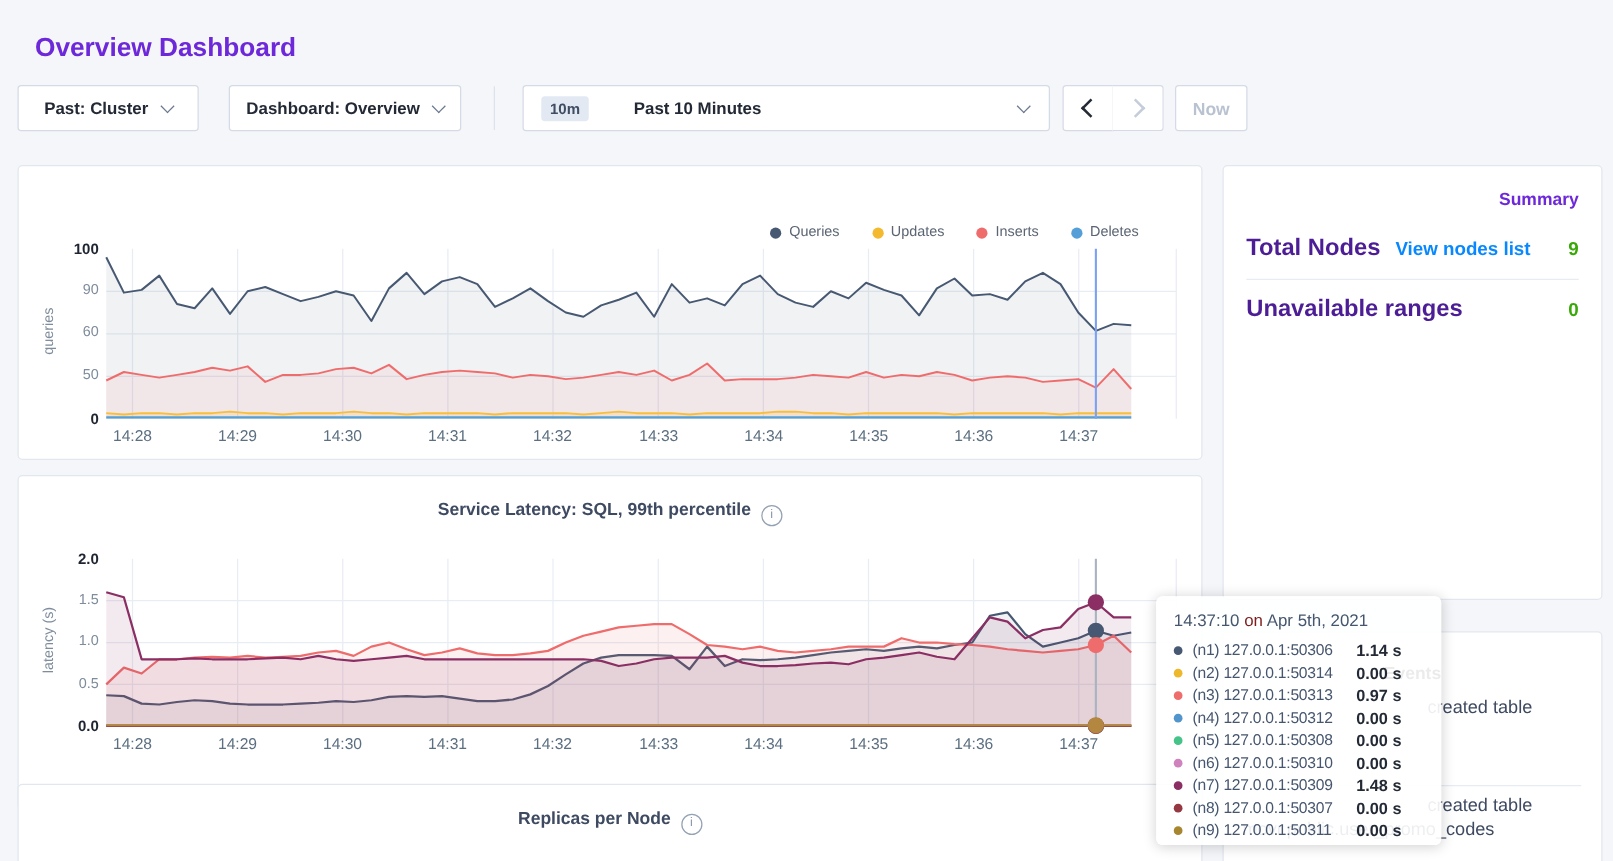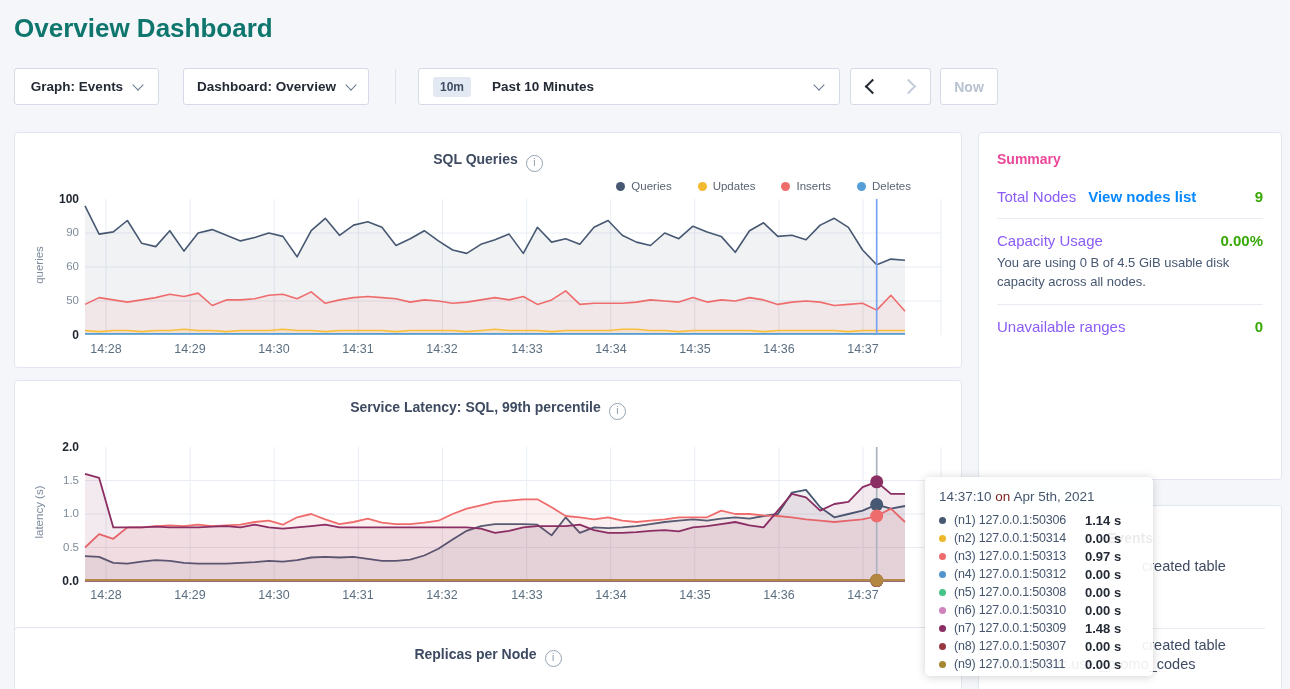--- a/index.html
+++ b/index.html
@@ -1,32 +1,32 @@
 <!DOCTYPE html>
 <html><head>
 <meta charset="utf-8">
 <style>
   html,body{margin:0;padding:0}
   body{width:1290px;height:689px;background:#f4f6f9;font-family:"Liberation Sans",sans-serif;
        position:relative;overflow:hidden;color:#242a35}
 
-  #page-title{position:absolute;left:14px;top:13px;font-size:26px;font-weight:600;color:#0f766e;margin:0}
+  #page-title{position:absolute;left:14px;top:13px;font-size:21px;font-weight:600;color:#6d28d9;margin:14px}
 
   .btn{position:absolute;top:68px;height:37px;background:#fff;border:1px solid #d5dbe6;border-radius:3px;
        display:flex;align-items:center;justify-content:center;font-size:13.5px;font-weight:700;color:#242a35;
        box-sizing:border-box;cursor:pointer}
   #graph-btn{left:14px;width:145px}
   #dash-btn{left:183px;width:186px}
   .chev{display:inline-block;width:7px;height:7px;border-right:1.6px solid #6a7990;border-bottom:1.6px solid #6a7990;
         transform:rotate(45deg);margin-left:11px;margin-top:-4px}
   #ctl-divider{position:absolute;left:395px;top:69px;width:1px;height:35px;background:#dde3ec}
 
   #time-picker{left:418px;width:422px;justify-content:flex-start;padding:0 14px}
   .badge{background:#e3e9f3;color:#3f4d63;font-weight:700;font-size:12px;padding:3px 7px;border-radius:3px}
-  #time-label{margin-left:21px;font-size:13.5px}
+  #time-label{margin-left:36px;font-size:13.5px}
   #time-picker .chev{position:absolute;right:16px;margin:0;margin-top:-4px}
 
   #prev-btn{left:850px;width:41px;border-radius:3px 0 0 3px}
   #next-btn{left:890px;width:41px;border-radius:0 3px 3px 0;border-left:none}
   .arrow{display:inline-block;width:9px;height:9px;border-left:2.4px solid #242a35;border-bottom:2.4px solid #242a35}
   .arrow.left{transform:rotate(45deg);margin-left:3px}
   .arrow.right{border-color:#c5cdda;transform:rotate(-135deg);margin-right:3px}
   #now-btn{left:940px;width:58px;color:#b9c2d0;font-size:14px;cursor:default}
 
   .card{position:absolute;background:#fff;border:1px solid #e2e7ef;border-radius:4px;box-sizing:border-box}
@@ -44,25 +44,25 @@
   .legend-item{display:flex;align-items:center;gap:6px;font-size:11.5px;color:#5a6472;cursor:pointer}
   .legend-dot{width:9px;height:9px;border-radius:50%;display:inline-block}
 
   .plot{position:absolute;left:0;top:0;width:948px;height:234px}
   .plot svg{position:absolute;overflow:visible}
   .ytick{position:absolute;left:18px;width:46px;text-align:right;font-size:11.5px;color:#7e8c9b}
   .ytick.end{font-weight:700;color:#1f2530;font-size:12px}
   .xtick{position:absolute;width:60px;text-align:center;font-size:12.5px;color:#5b6f81}
   .ylab{position:absolute;left:-36px;width:120px;text-align:center;font-size:11.5px;color:#7e8c9b;transform:rotate(-90deg)}
 
-  .sum-title{text-align:left;font-size:14px;font-weight:700;margin:0 0 8px;color:#ec4899}
+  .sum-title{text-align:right;font-size:14px;font-weight:700;margin:0 0 8px;color:#6d28d9}
   .sum-row{padding:13px 0;border-bottom:1px solid #e7ecf2}
   .sum-row:last-child{border-bottom:none}
   .sum-main{display:flex;align-items:baseline}
-  .sum-label{font-size:15px;font-weight:400;color:#8b5cf6}
+  .sum-label{font-size:19px;font-weight:700;color:#4c1d95}
   .sum-link{margin-left:12px;color:#0788ff;font-weight:700;font-size:15px;text-decoration:none;cursor:pointer}
   .sum-value{margin-left:auto;color:#37a806;font-weight:700;font-size:15px}
   .sum-sub{margin-top:4px;font-size:13px;line-height:19px;color:#475872}
 
   .ev-title{position:absolute;top:24px;left:0;right:0;text-align:center;font-weight:700;font-size:14px;color:#20252e}
   .ev-frag{position:absolute;font-size:14.5px;color:#3e4a61;white-space:nowrap}
   #ev1{left:163px;top:52px}
   #ev-div{position:absolute;left:18px;right:16px;top:122px;height:1px;background:#e7ecf2}
   #ev2{left:163px;top:131px}
   #ev2b{left:15px;top:150px}
@@ -75,21 +75,21 @@
   .tt-dot{width:7px;height:7px;border-radius:50%;margin-right:8px;flex:none}
   .tt-label{width:131px;letter-spacing:-0.2px}
   .tt-val{font-weight:700;color:#242a35;font-size:13px}
 </style>
 </head>
 <body>
 
 <h1 id="page-title">Overview Dashboard</h1>
 
 <div class="btn" id="graph-btn">
-  <span>Graph: Events</span>
+  <span>Past: Cluster</span>
   <span class="chev"></span>
 </div>
 <div class="btn" id="dash-btn">
   <span>Dashboard: Overview</span>
   <span class="chev"></span>
 </div>
 <div id="ctl-divider"></div>
 
 <div class="btn" id="time-picker">
   <span class="badge">10m</span>
@@ -98,23 +98,20 @@
 </div>
 <div class="btn" id="prev-btn">
   <span class="arrow left"></span>
 </div>
 <div class="btn" id="next-btn">
   <span class="arrow right"></span>
 </div>
 <div class="btn" id="now-btn">Now</div>
 
 <div class="card" id="card-sql">
-  <div class="chart-title">
-    <span>SQL Queries</span><span class="info-icon">i</span>
-  </div>
   <div class="legend">
     <div class="legend-item">
         <span class="legend-dot" style="background: rgb(71, 88, 114);"></span>
         <span>Queries</span>
       </div>
     <div class="legend-item">
         <span class="legend-dot" style="background: rgb(243, 185, 47);"></span>
         <span>Updates</span>
       </div>
     <div class="legend-item">
@@ -243,27 +240,20 @@
   <div class="sum-title">Summary</div>
   <div class="sum-row">
     <div class="sum-main">
       <span class="sum-label">Total Nodes</span>
       <a class="sum-link">View nodes list</a>
       <span class="sum-value">9</span>
     </div>
   </div>
   <div class="sum-row">
     <div class="sum-main">
-      <span class="sum-label">Capacity Usage</span>
-      <span class="sum-value">0.00%</span>
-    </div>
-    <div class="sum-sub">You are using 0 B of 4.5 GiB usable disk capacity across all nodes.</div>
-  </div>
-  <div class="sum-row">
-    <div class="sum-main">
       <span class="sum-label">Unavailable ranges</span>
       <span class="sum-value">0</span>
     </div>
   </div>
 </div>
 
 <div class="card" id="card-events">
   <div class="ev-title">Events</div>
   <div class="ev-frag" id="ev1">created table</div>
   <div id="ev-div"></div>

